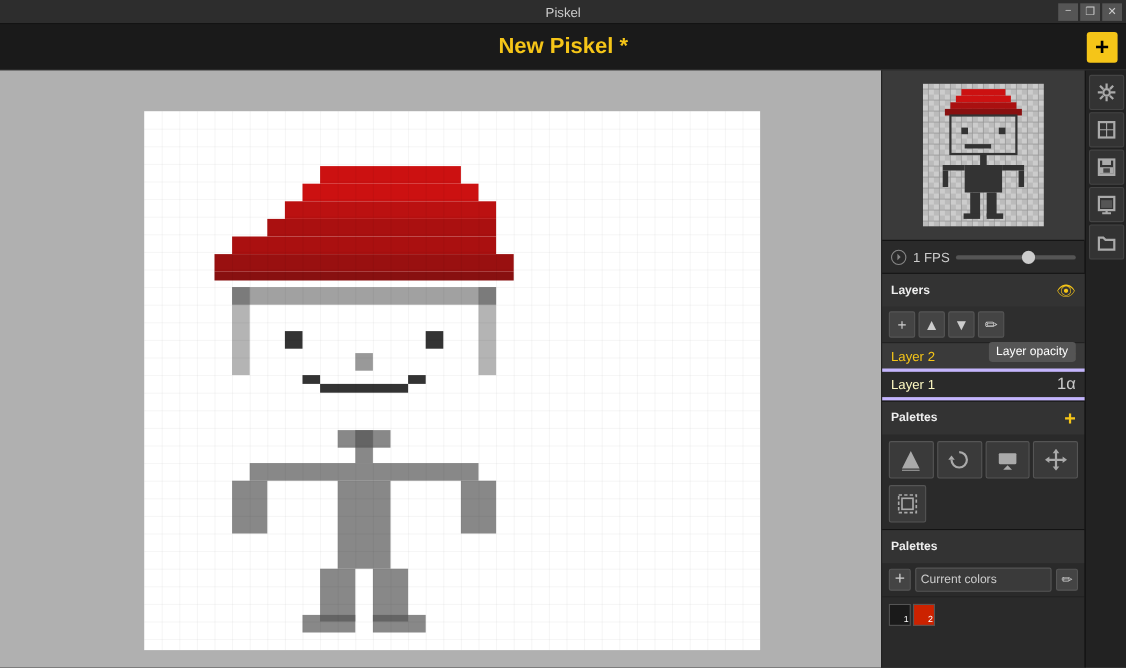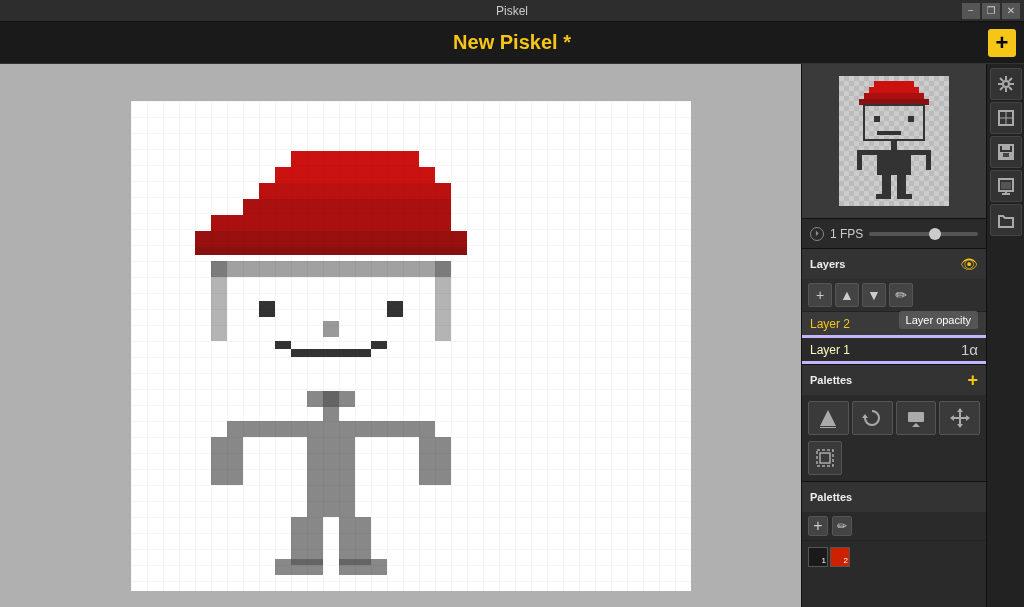--- a/index.html
+++ b/index.html
@@ -608,20 +608,23 @@
         </button>
       </div>
     </div>
 
     <div id="palettes-section">
       <div class="section-header">
         <span class="section-title">Palettes</span>
       </div>
       <div class="palette-controls">
         <button class="palette-add-btn">+</button>
+        <select class="palette-select">
+          <option>Current colors</option>
+        </select>
         <button class="palette-edit-btn">✏</button>
       </div>
       <div class="palette-colors">
         <div class="palette-color" style="background:#1a1a1a; display:flex; align-items:flex-end; justify-content:flex-end;">
           <span style="font-size:8px; color:#fff; line-height:1; position:absolute; bottom:1px; right:1px;">1</span>
         </div>
         <div class="palette-color" style="background:#cc2200; position:relative;">
           <span style="font-size:8px; color:#fff; line-height:1; position:absolute; bottom:1px; right:1px;">2</span>
         </div>
       </div>

